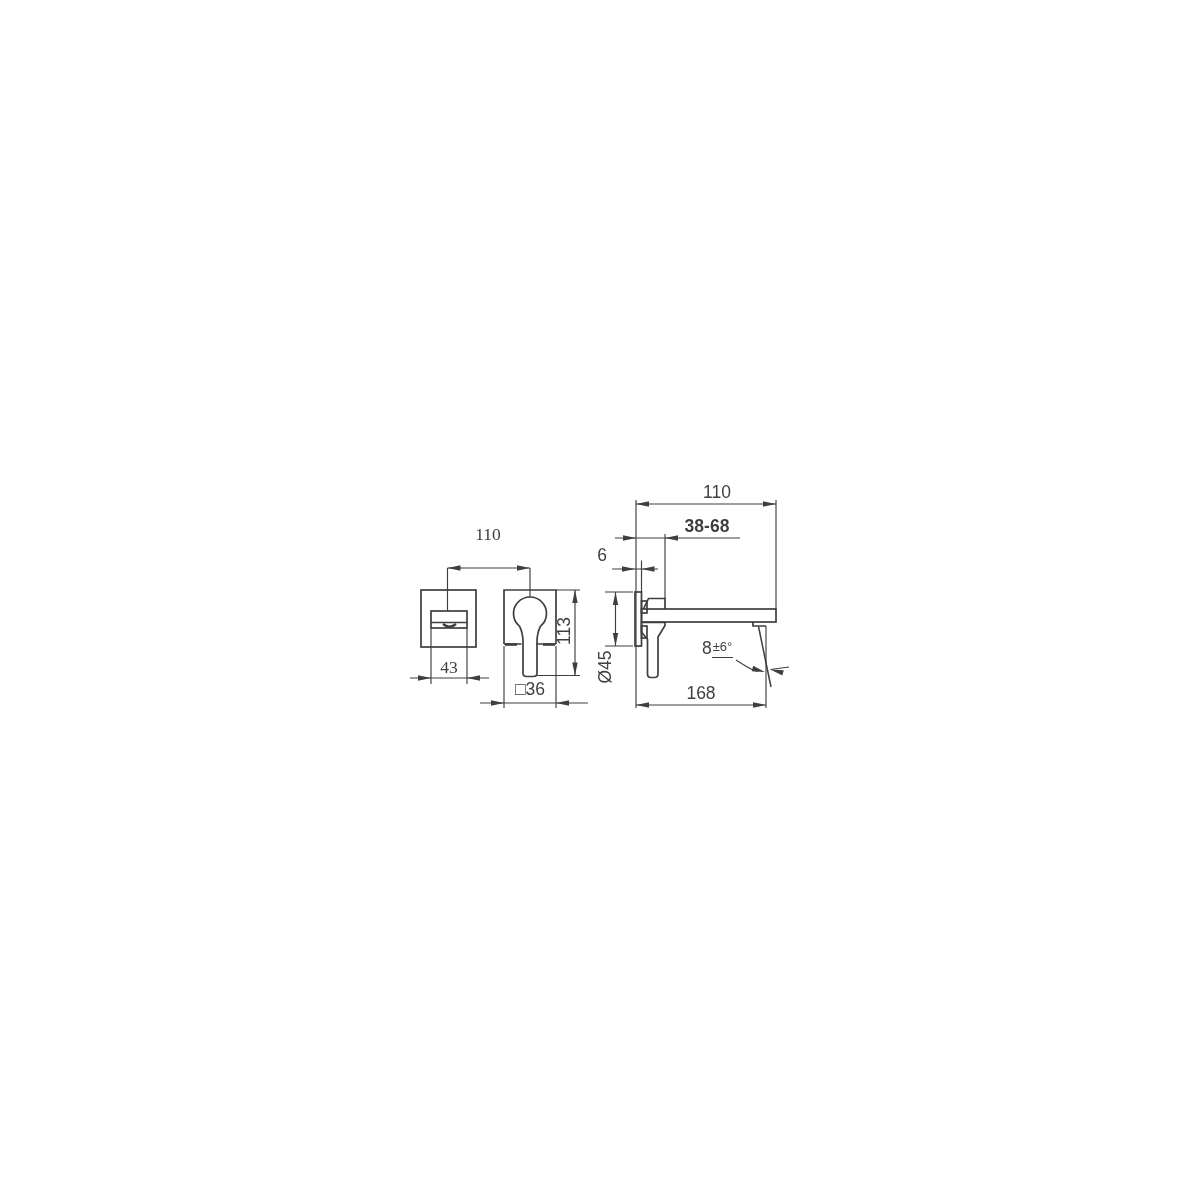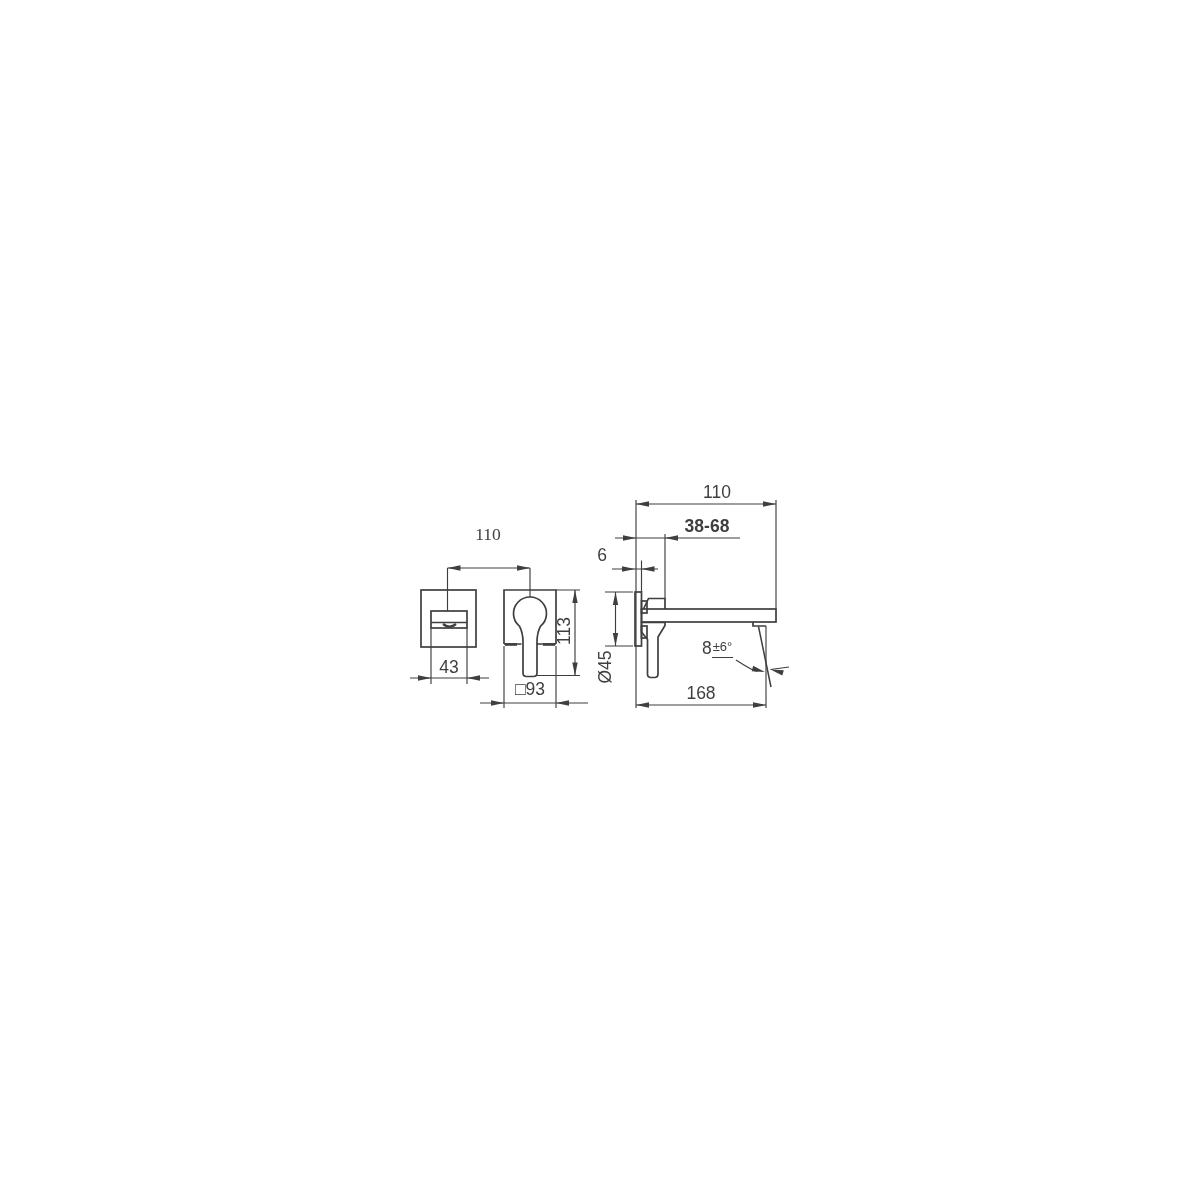--- a/index.html
+++ b/index.html
@@ -131,23 +131,23 @@
 
     <g>
       <path d="M736,660 Q752,670.5 757.5,671.5"></path>
       <polygon fill="#3f3f3f" stroke="none" points="765,672 751.7,671.2 753.2,665.8"></polygon>
       <polygon fill="#3f3f3f" stroke="none" points="770.5,669.5 783.8,670.3 782.3,675.5"></polygon>
       <path d="M770.5,669.5 L789,667"></path>
     </g>
   </svg>
 
   <div class="dim-label" style="left:488px;top:535px;font-family:Liberation Serif, serif;">110</div>
-  <div class="dim-label" style="left:449px;top:668px;">43</div>
+  <div class="dim-label" style="left:449px;top:668px;font-family:Liberation Serif, serif;">43</div>
   <div class="dim-label rot" style="left:565px;top:631px;">113</div>
-  <div class="dim-label" style="left:530px;top:690px;">□93</div>
+  <div class="dim-label" style="left:530px;top:690px;">□36</div>
   <div class="dim-label" style="left:717px;top:493px;">110</div>
   <div class="dim-label" style="left:707px;top:527px;font-weight:bold;">38-68</div>
   <div class="dim-label" style="left:602px;top:556px;">6</div>
   <div class="dim-label rot" style="left:606px;top:667px;">Ø45</div>
   <div class="dim-label" style="left:701px;top:694px;">168</div>
 
   <div class="angle-label" style="left:702px;top:640px;">
     <span class="base">8</span>
       <span class="tol">±6°</span>
   </div>

